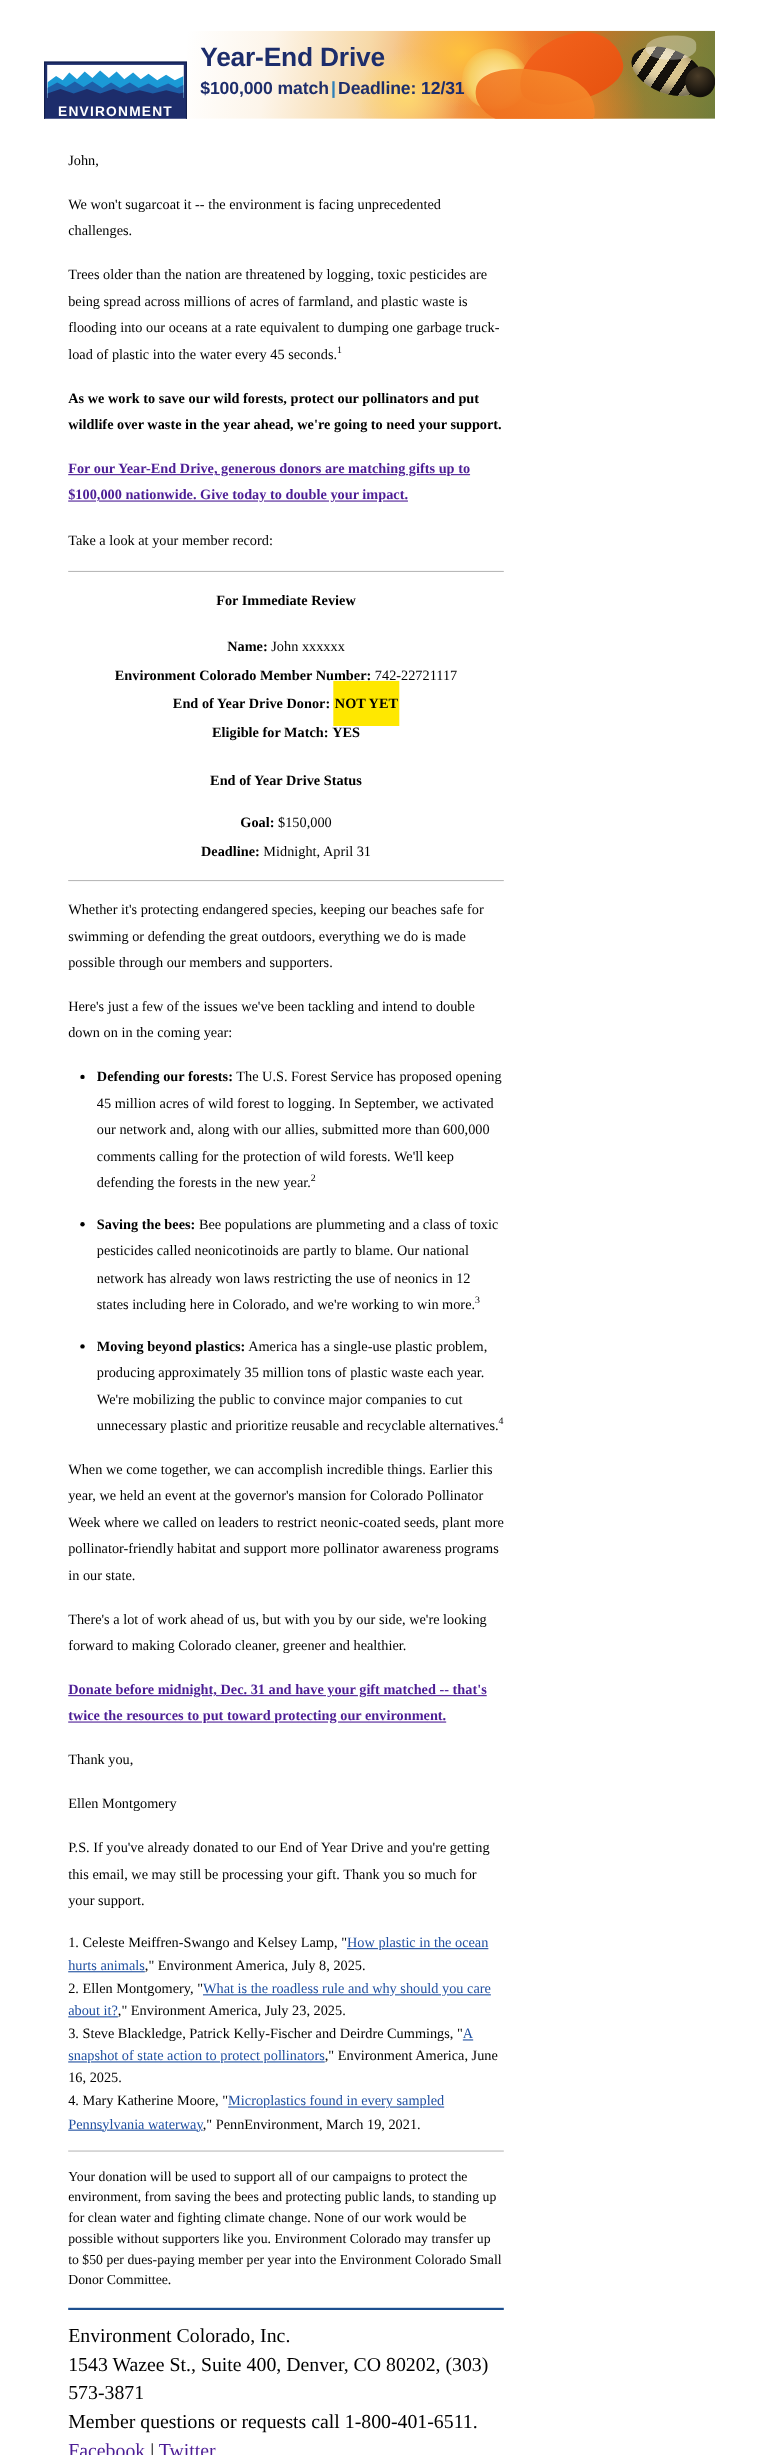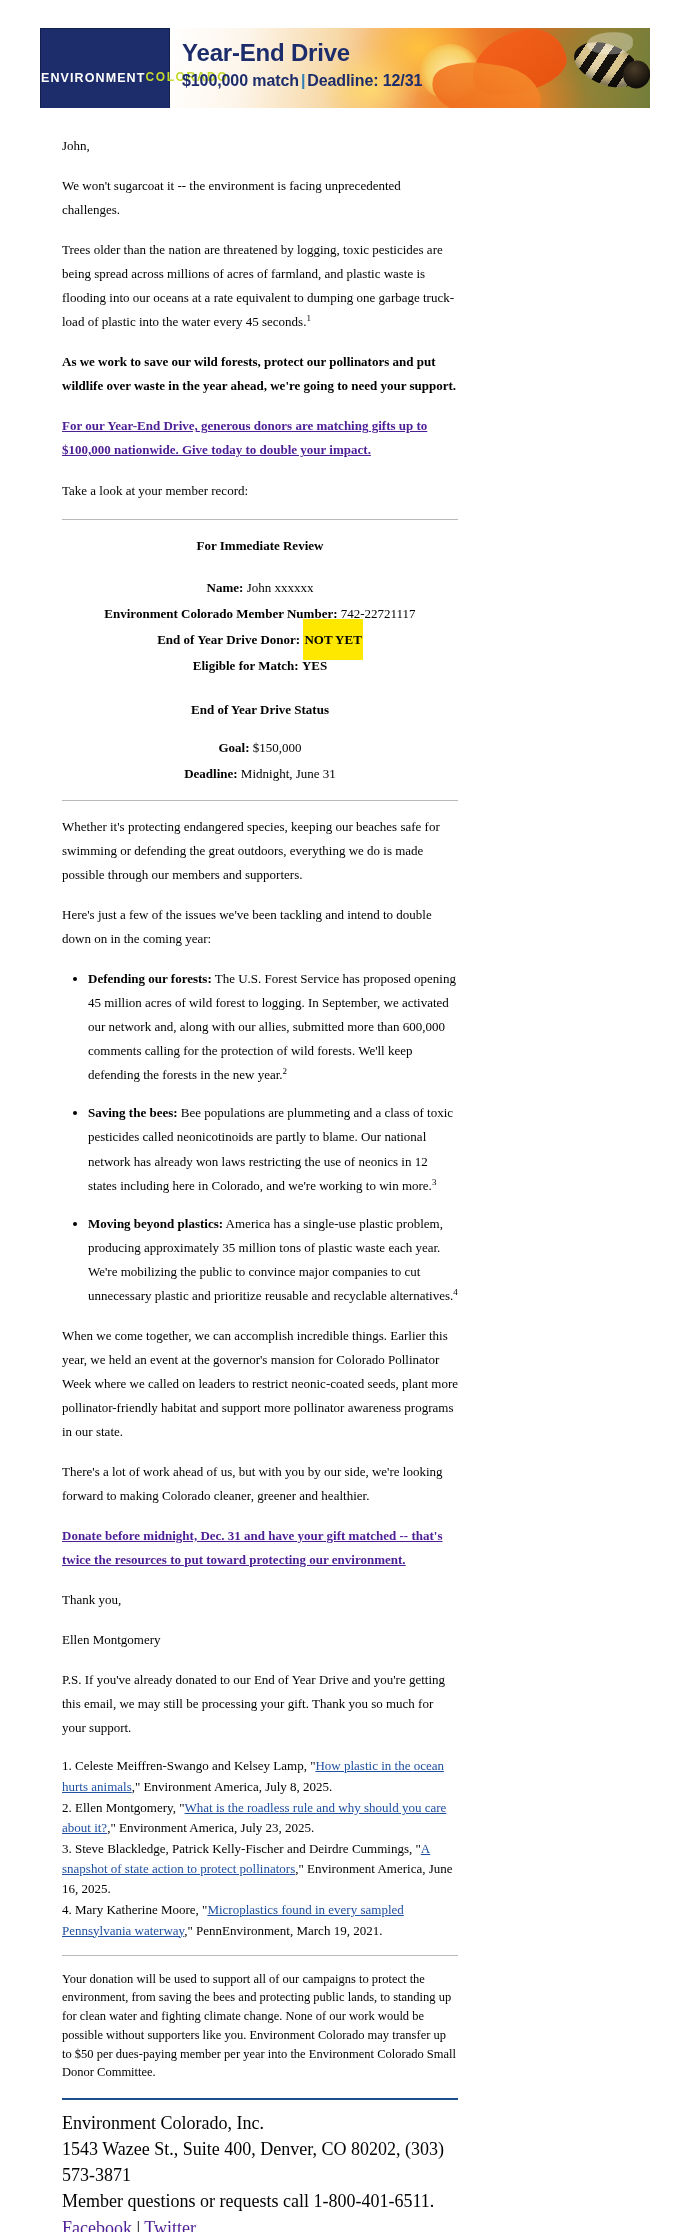--- a/index.html
+++ b/index.html
@@ -83,24 +83,25 @@
   }
   .banner-logo {
     position: relative;
     z-index: 3;
     width: 130px;
     height: 95px;
     background: #1d2d6b;
     border: 1px solid #13204d;
     box-sizing: border-box;
     display: flex;
-    flex-direction: row;
+    flex-direction: column;
     align-items: center;
     justify-content: flex-start;
     font-family: "Liberation Sans", sans-serif;
+    margin-top: 28px;
   }
   .logo-mountains {
     width: 124px;
     height: 30px;
     margin-top: 2px;
     position: relative;
     background: #ffffff;
     overflow: hidden;
   }
   .logo-mountains svg { display:block; }
@@ -309,21 +310,21 @@
 
       <div class="record-status-title">End of Year Drive Status</div>
 
       <div class="record-row">
         <span class="label">Goal:</span>
         <span>$150,000</span>
       </div>
 
       <div class="record-row">
         <span class="label">Deadline:</span>
-        <span>Midnight, June 31</span>
+        <span>Midnight, April 31</span>
       </div>
 
     </div>
 
     <hr class="rule">
 
     <p>Whether it's protecting endangered species, keeping our beaches safe for swimming or defending the great outdoors, everything we do is made possible through our members and supporters.</p>
 
     <p>Here's just a few of the issues we've been tackling and intend to double down on in the coming year:</p>
 

